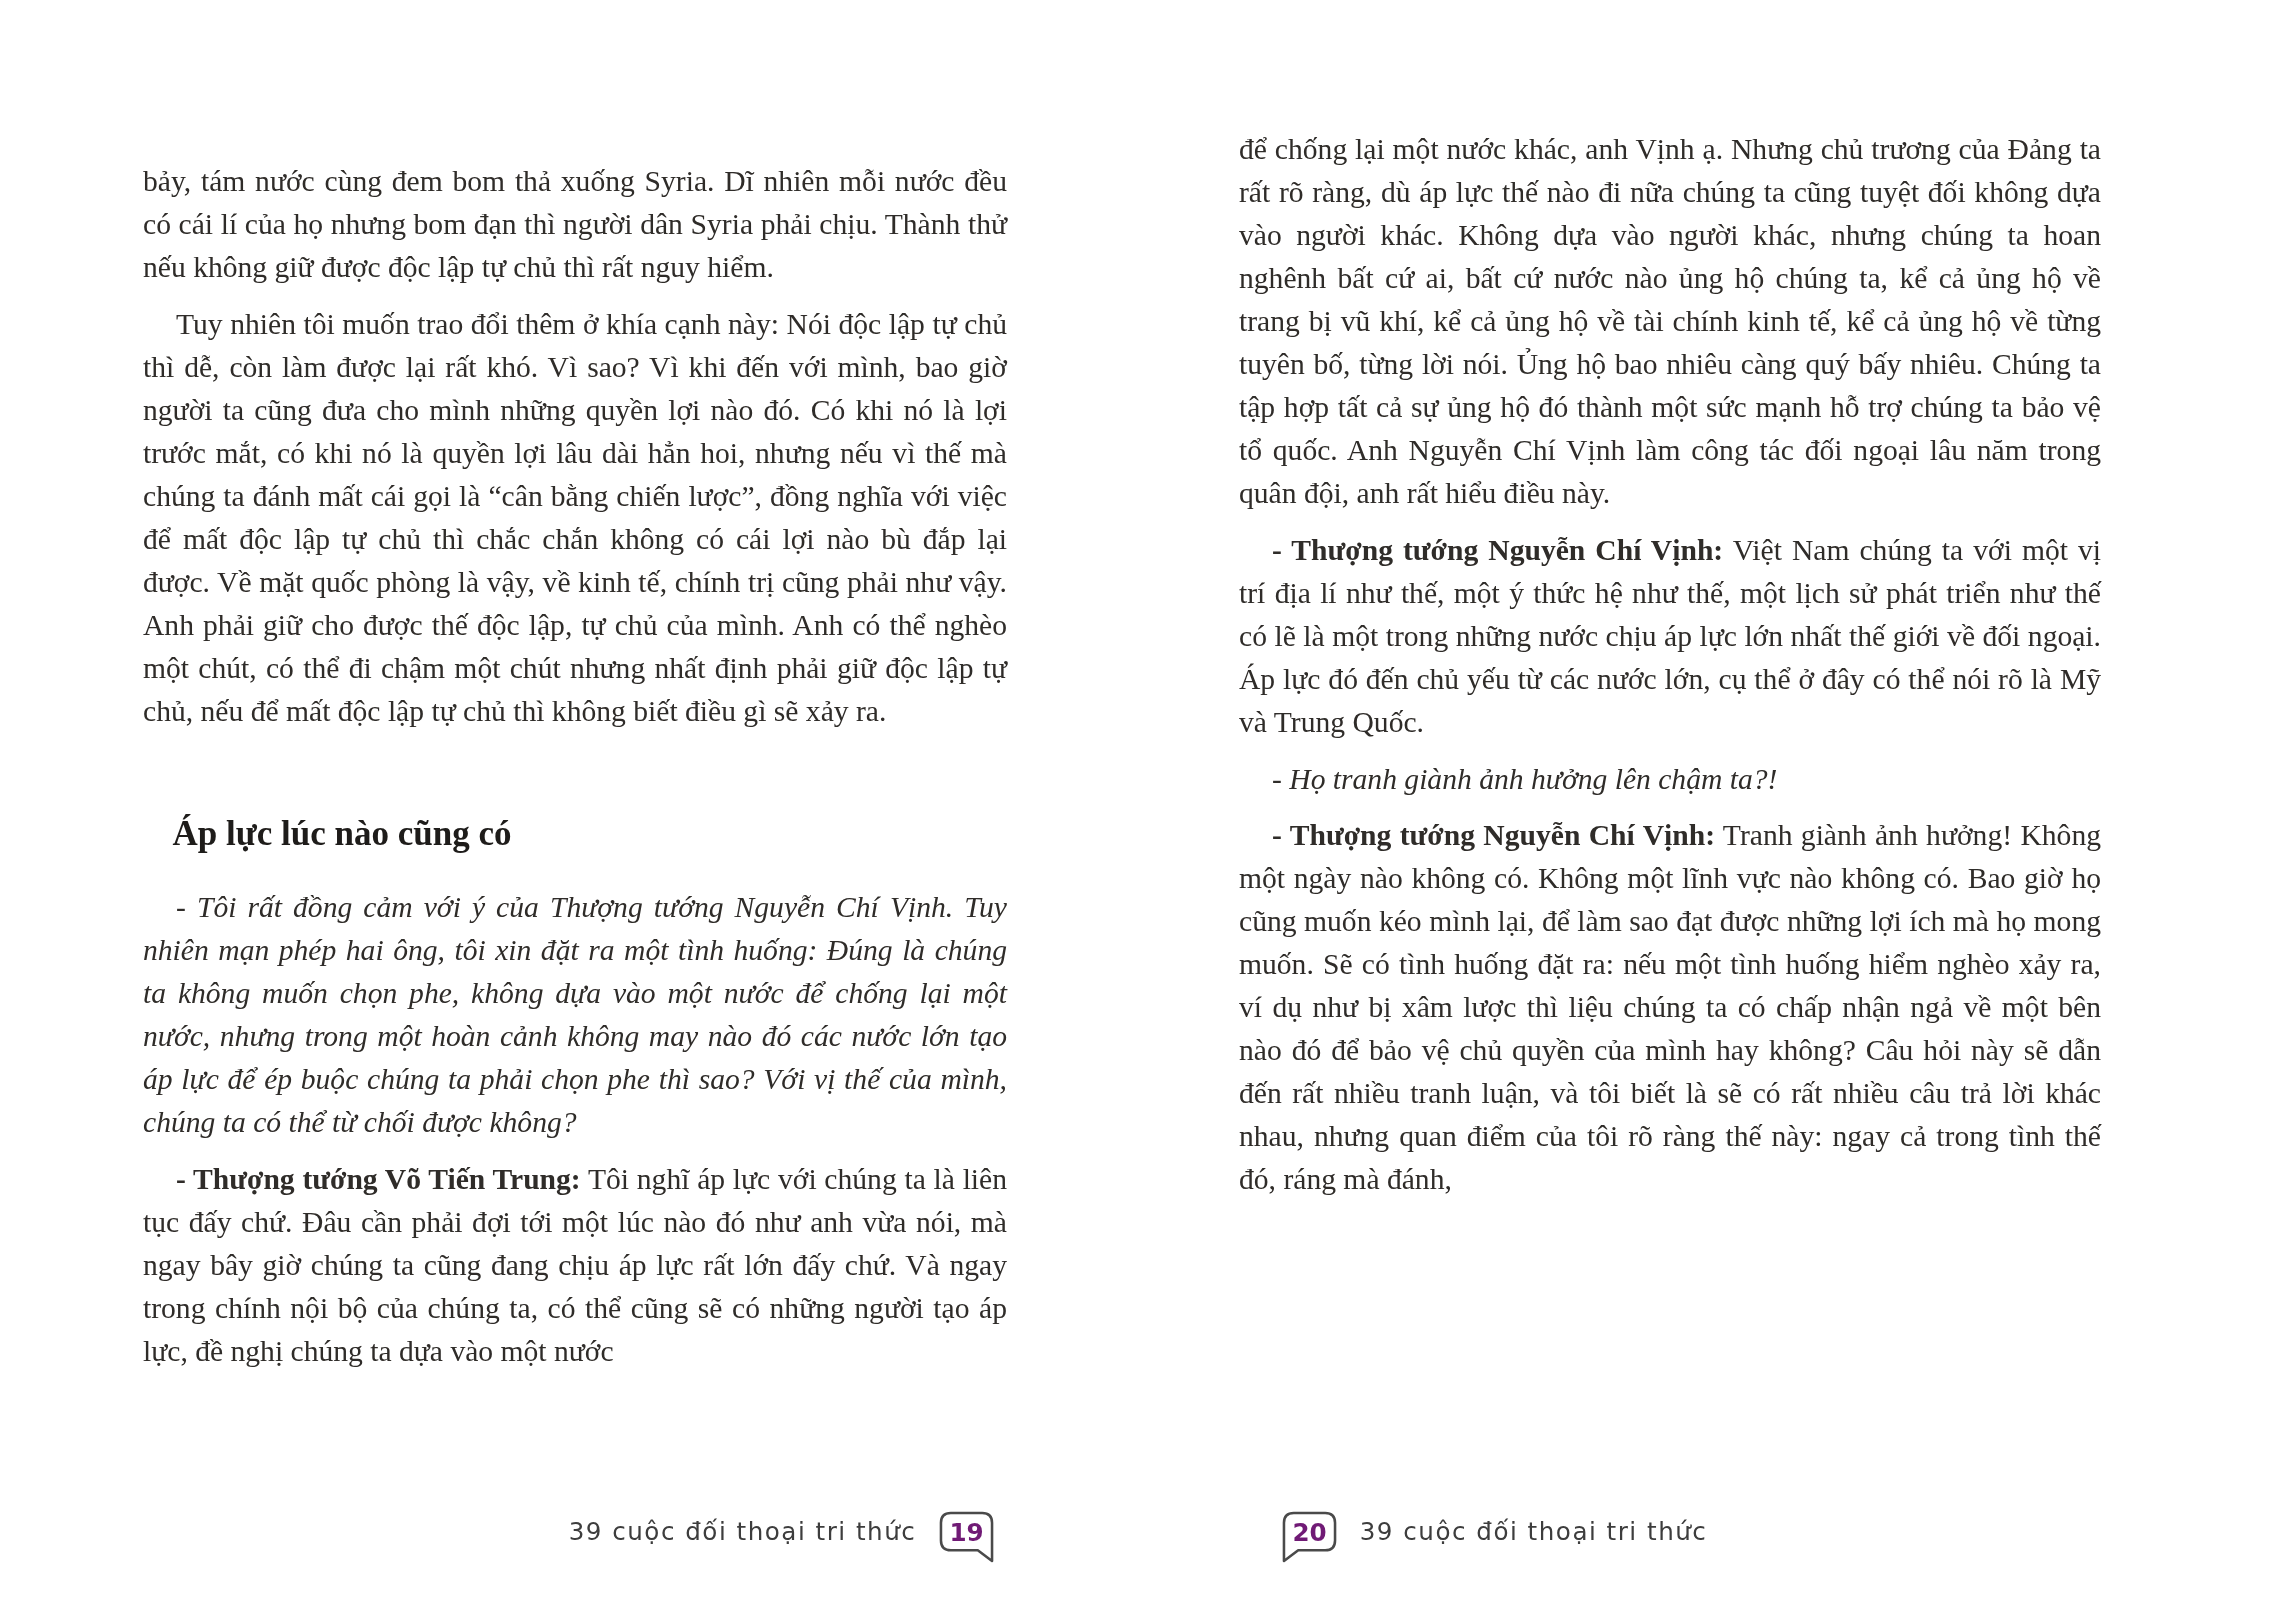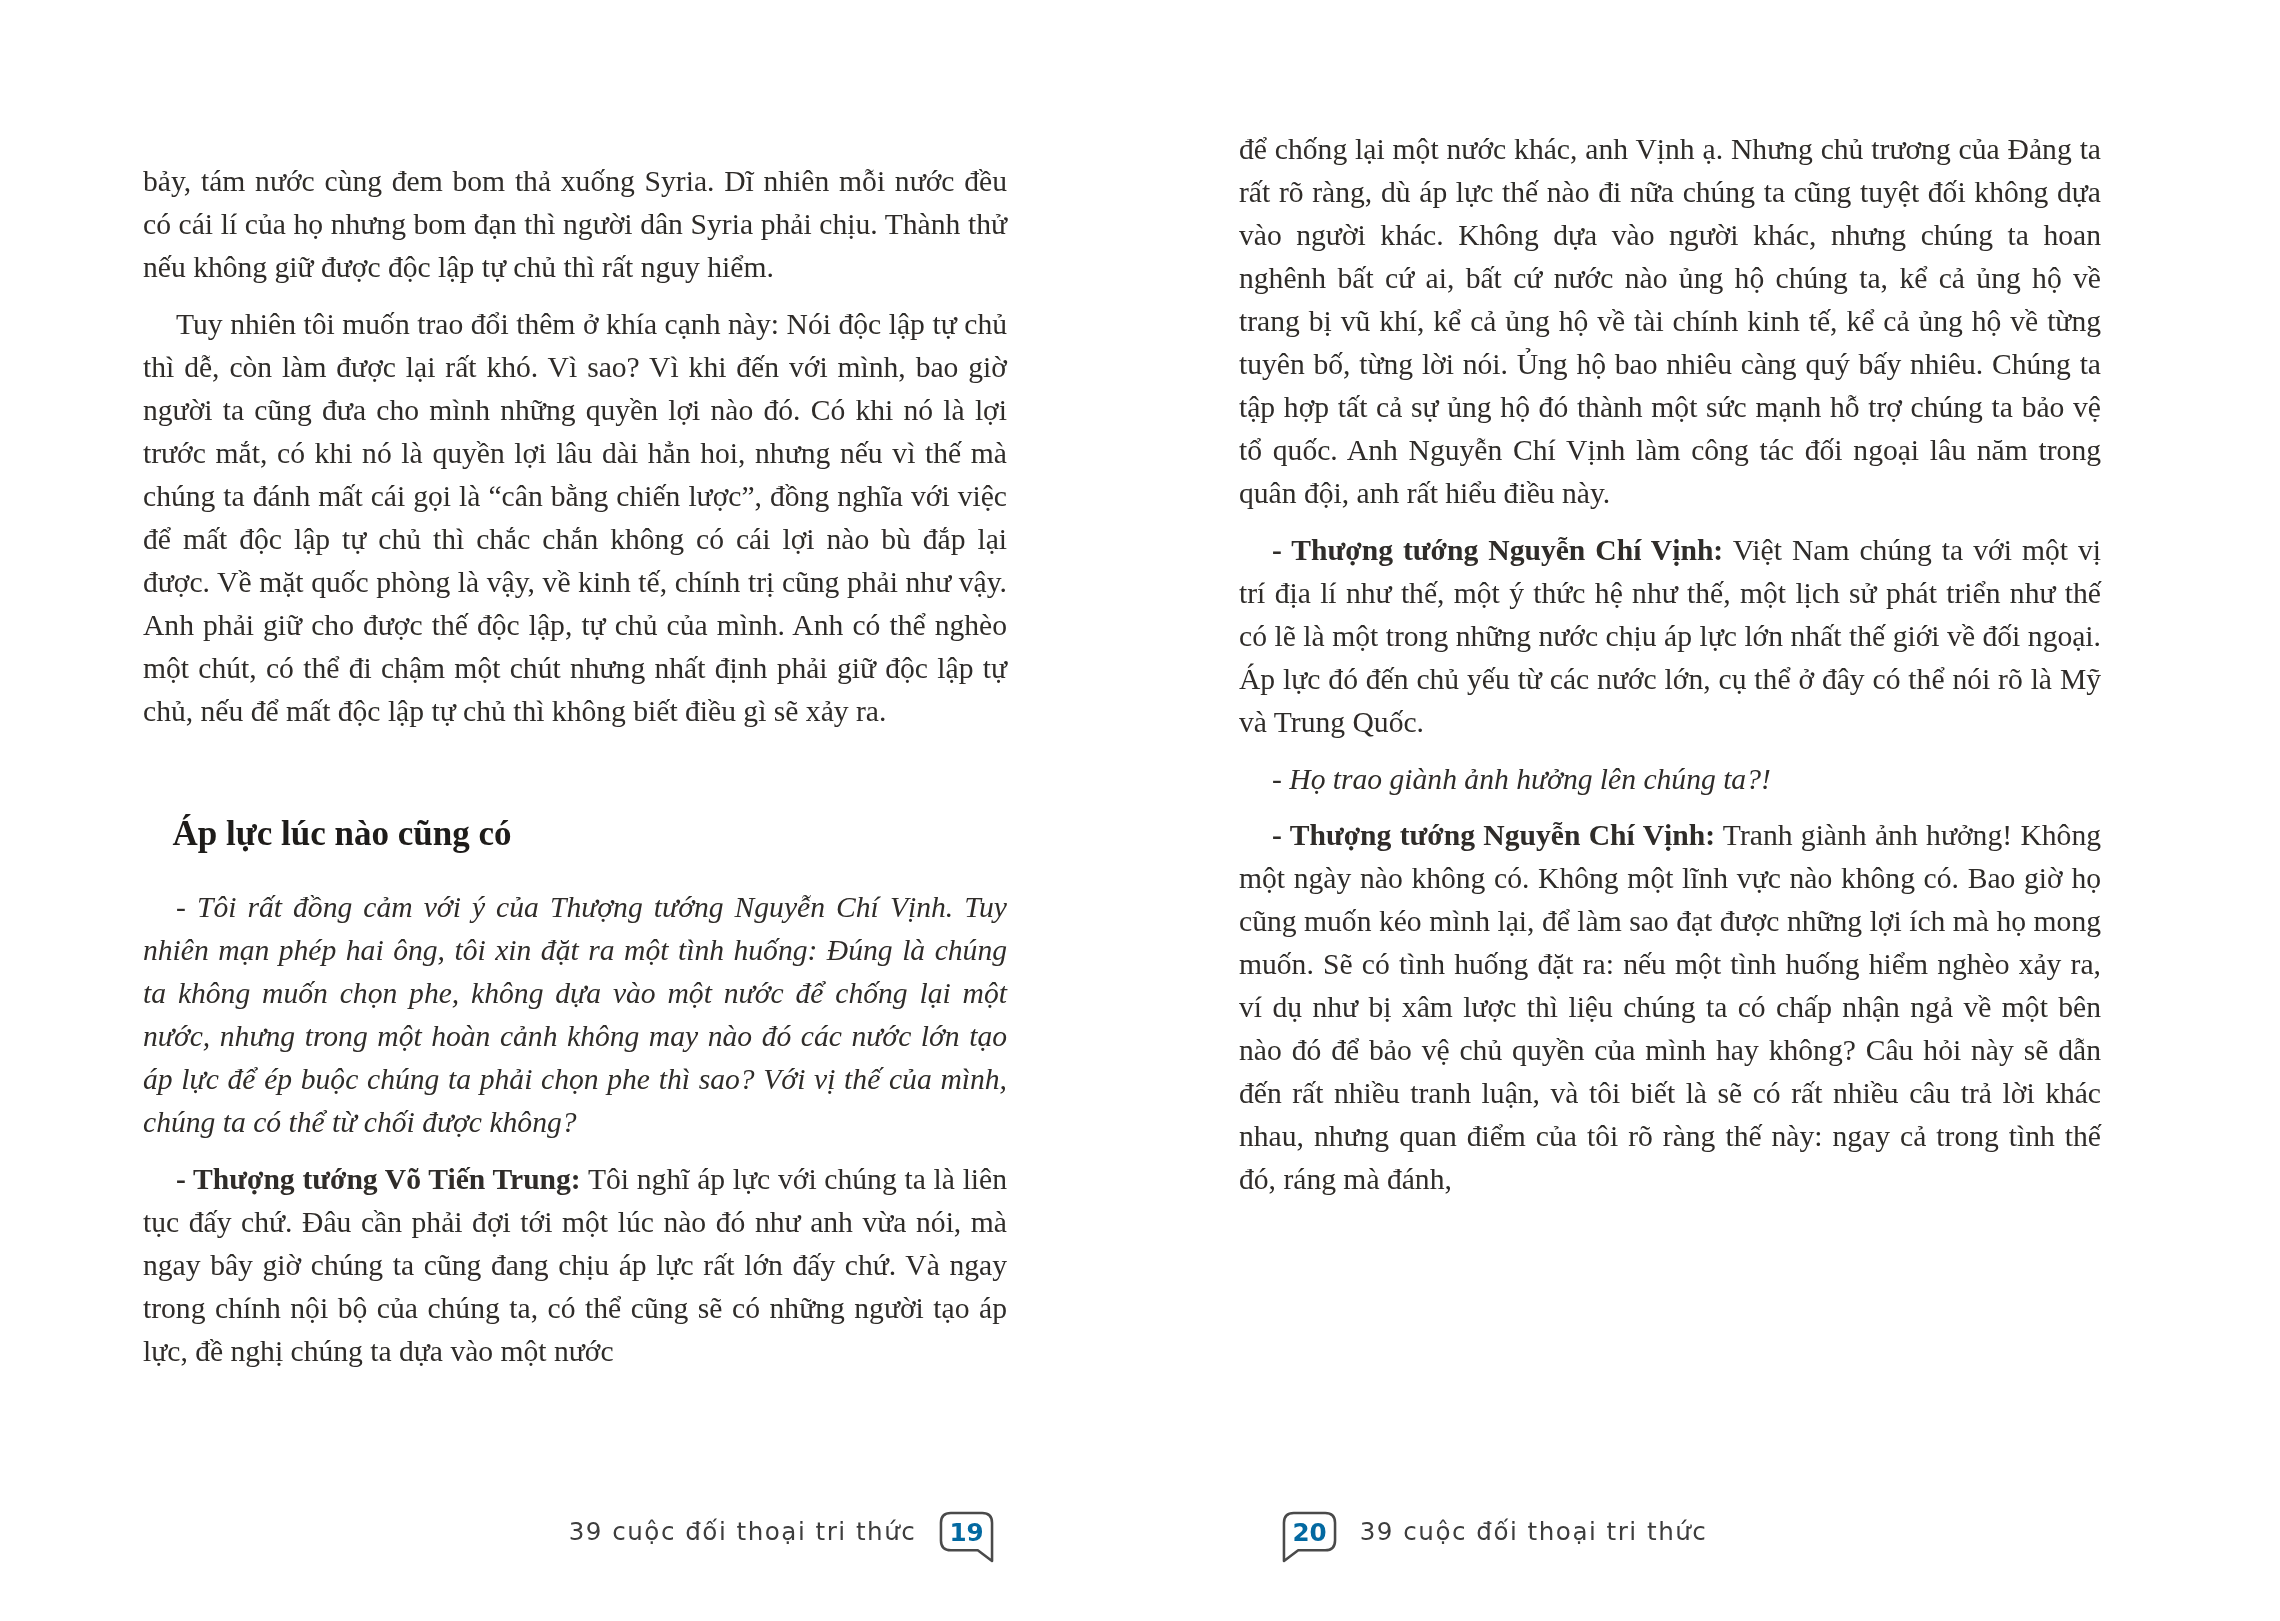--- a/index.html
+++ b/index.html
@@ -52,38 +52,38 @@
   #right-footer { left: 1281px; width: 862px; justify-content: flex-start; }
   .footer-title { line-height: 43px; white-space: nowrap; }
 
   .page-badge { position: relative; width: 57px; height: 55px; flex: 0 0 auto; }
   .page-badge svg { position: absolute; top: 0; left: 0; }
   .page-badge .badge-number {
     position: absolute; top: 1px; left: 0; width: 57px; height: 43px;
     line-height: 43px; text-align: center;
     font-family: "DejaVu Sans", sans-serif;
     font-weight: bold; font-size: 24.6px; letter-spacing: 0;
-    color: #0369a1;
+    color: #701a75;
   }
 </style>
 </head>
 <body>
 
 <div class="page-column" id="left-column">
     <p class="para body">bảy, tám nước cùng đem bom thả xuống Syria. Dĩ nhiên mỗi nước đều có cái lí của họ nhưng bom đạn thì người dân Syria phải chịu. Thành thử nếu không giữ được độc lập tự chủ thì rất nguy hiểm.</p>
     <p class="para body indent">Tuy nhiên tôi muốn trao đổi thêm ở khía cạnh này: Nói độc lập tự chủ thì dễ, còn làm được lại rất khó. Vì sao? Vì khi đến với mình, bao giờ người ta cũng đưa cho mình những quyền lợi nào đó. Có khi nó là lợi trước mắt, có khi nó là quyền lợi lâu dài hẳn hoi, nhưng nếu vì thế  mà chúng ta đánh mất cái gọi là “cân bằng chiến lược”, đồng nghĩa với việc để mất độc lập tự chủ thì chắc chắn không có cái lợi nào bù đắp lại được. Về mặt quốc phòng là vậy, về kinh tế, chính trị cũng phải như vậy. Anh phải giữ cho được thế độc lập, tự chủ của mình. Anh có thể nghèo một chút, có thể đi chậm một chút nhưng nhất định phải giữ độc lập tự chủ, nếu để mất độc lập tự chủ thì không biết điều gì sẽ xảy ra.</p>
     <h2 class="section-heading">Áp lực lúc nào cũng có</h2>
     <p class="para question indent">- Tôi rất đồng cảm với ý của Thượng tướng Nguyễn Chí Vịnh. Tuy nhiên mạn phép hai ông, tôi xin đặt ra một tình huống: Đúng là chúng ta không muốn chọn phe, không dựa vào một nước để chống lại một nước, nhưng trong một hoàn cảnh không may nào đó các nước lớn tạo áp lực để ép buộc chúng ta phải chọn phe thì sao? Với vị thế của mình, chúng ta có thể từ chối được không?</p>
     <p class="para body indent"><b class="speaker">- Thượng tướng Võ Tiến Trung:</b> Tôi nghĩ áp lực với chúng ta là liên tục đấy chứ. Đâu cần phải đợi tới một lúc nào đó như anh vừa nói, mà ngay bây giờ chúng ta cũng đang chịu áp lực rất lớn đấy chứ. Và ngay trong chính nội bộ của chúng ta, có thể cũng sẽ có những người tạo áp lực, đề nghị chúng ta dựa vào một nước</p>
   </div>
 
 <div class="page-column" id="right-column">
     <p class="para body">để chống lại một nước khác, anh Vịnh ạ. Nhưng chủ trương của Đảng ta rất rõ ràng, dù áp lực thế nào đi nữa chúng ta cũng tuyệt đối không dựa vào người khác. Không dựa vào người khác, nhưng chúng ta hoan nghênh bất cứ ai, bất cứ nước nào ủng hộ chúng ta, kể cả ủng hộ về trang bị vũ khí, kể cả ủng hộ về tài chính kinh tế, kể cả ủng hộ về từng tuyên bố, từng lời nói. Ủng hộ bao nhiêu càng quý bấy nhiêu. Chúng ta tập hợp tất cả sự ủng hộ đó thành một sức mạnh hỗ trợ chúng ta bảo vệ tổ quốc. Anh Nguyễn Chí Vịnh làm công tác đối ngoại lâu năm trong quân đội, anh rất hiểu điều này.</p>
     <p class="para body indent"><b class="speaker">- Thượng tướng Nguyễn Chí Vịnh:</b> Việt Nam chúng ta với một vị trí địa lí như thế, một ý thức hệ như thế, một lịch sử phát triển như thế có lẽ là một trong những nước chịu áp lực lớn nhất thế giới về đối ngoại. Áp lực đó đến chủ yếu từ các nước lớn, cụ thể ở đây có thể nói rõ là Mỹ và Trung Quốc.</p>
-    <p class="para question indent">- Họ trao giành ảnh hưởng lên chúng ta?!</p>
+    <p class="para question indent">- Họ tranh giành ảnh hưởng lên chậm ta?!</p>
     <p class="para body indent"><b class="speaker">- Thượng tướng Nguyễn Chí Vịnh:</b> Tranh giành ảnh hưởng! Không một ngày nào không có. Không một lĩnh vực nào không có. Bao giờ họ cũng muốn kéo mình lại, để làm sao đạt được những lợi ích mà họ mong muốn. Sẽ có tình huống đặt ra: nếu một tình huống hiểm nghèo xảy ra, ví dụ như bị xâm lược thì liệu chúng ta có chấp nhận ngả về một bên nào đó để bảo vệ chủ quyền của mình hay không? Câu hỏi này sẽ dẫn đến rất nhiều tranh luận, và tôi biết là sẽ có rất nhiều câu trả lời khác nhau, nhưng quan điểm của tôi rõ ràng thế này: ngay cả trong tình thế đó, ráng mà đánh,</p>
   </div>
 
 <div class="page-footer" id="left-footer">
   <span class="footer-title">39 cuộc đối thoại tri thức</span>
   <span class="page-badge">
     <svg width="57" height="55" viewBox="0 0 58 56" aria-hidden="true">
       <path d="M13 3 H45 Q55 3 55 13 V52 L40.5 41 H13 Q3 41 3 31 V13 Q3 3 13 3 Z" fill="none" stroke="#4a4a4a" stroke-width="2.6" stroke-linejoin="round"></path>
     </svg>
     <span class="badge-number">19</span>

